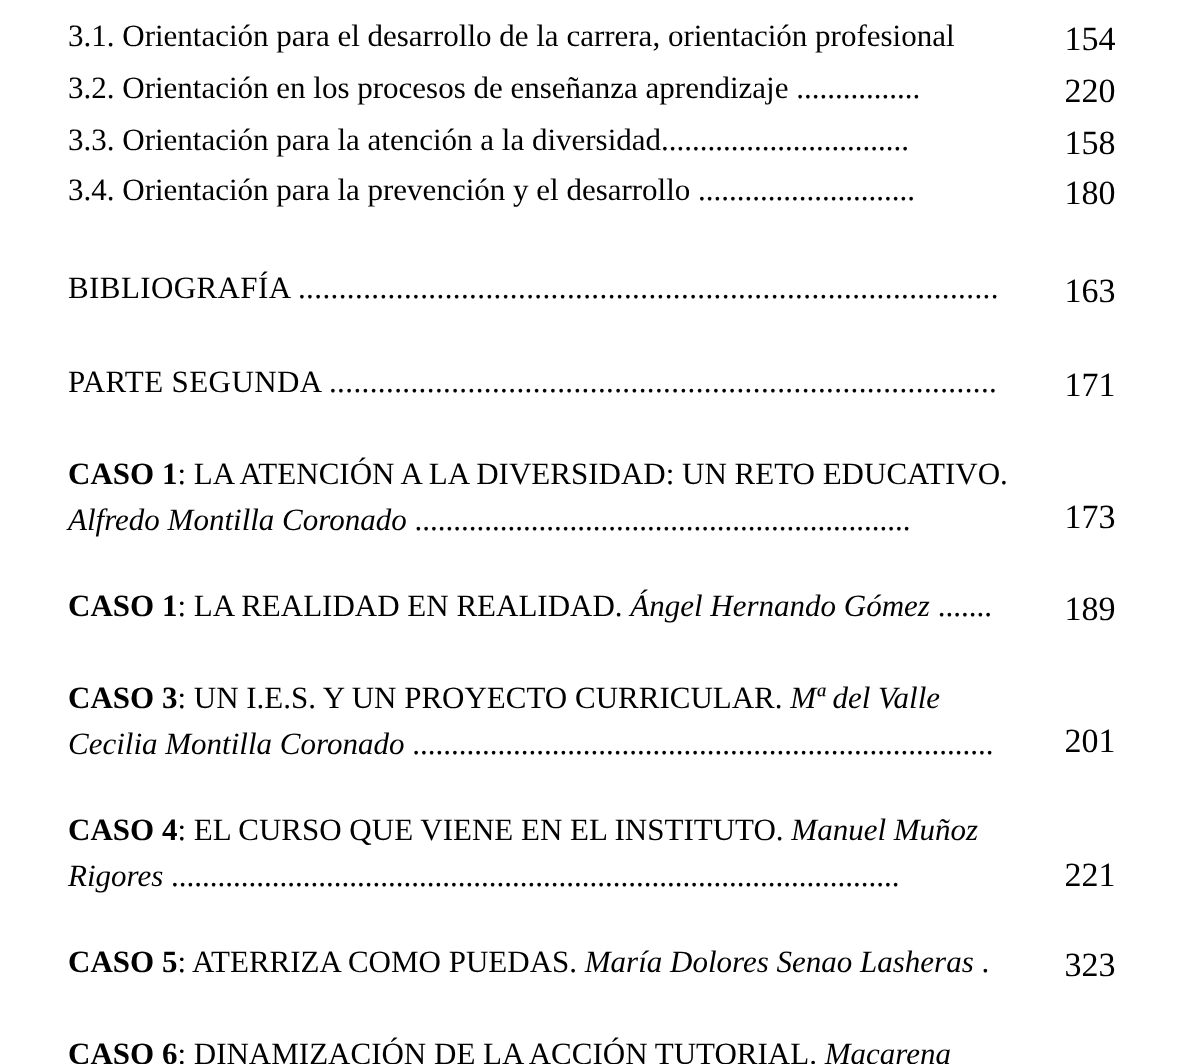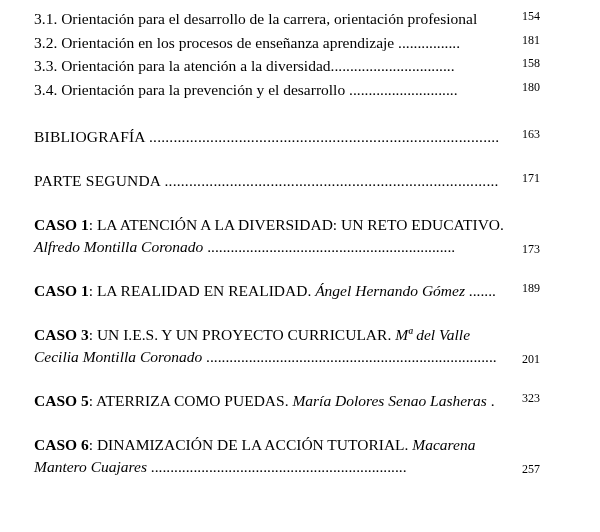--- a/index.html
+++ b/index.html
@@ -35,23 +35,23 @@
   .entry-text {
     flex: 1 1 auto;
     min-width: 0;
     font-size: 15.5px;
     line-height: 1.46;
     text-align: left;
   }
   .entry-page {
     flex: 0 0 auto;
     width: 46px;
-    text-align: left;
+    text-align: center;
     padding-left: 12px;
-    font-size: 12px;
+    font-size: 17px;
     line-height: 1.46;
     white-space: nowrap;
   }
   .italic {
     font-style: italic;
   }
   .sp-sub { margin-top: 1px; }
   .gap-lg { margin-top: 24px; }
   .gap-md { margin-top: 22px; }
   .gap-case { margin-top: 21px; }
@@ -73,21 +73,21 @@
 <div class="page">
   <div class="toc">
 
     <div class="entry">
       <div class="entry-text">3.1. Orientación para el desarrollo de la carrera, orientación profesional</div>
       <div class="entry-page">154</div>
     </div>
 
     <div class="entry sp-sub">
       <div class="entry-text">3.2. Orientación en los procesos de enseñanza aprendizaje ................</div>
-      <div class="entry-page">181</div>
+      <div class="entry-page">220</div>
     </div>
 
     <div class="entry sp-sub">
       <div class="entry-text">3.3. Orientación para la atención a la diversidad................................</div>
       <div class="entry-page">158</div>
     </div>
 
     <div class="entry sp-sub">
       <div class="entry-text">3.4. Orientación para la prevención y el desarrollo ............................</div>
       <div class="entry-page">180</div>
@@ -111,20 +111,24 @@
     <div class="entry gap-case">
       <div class="entry-text"><span class="case-label">CASO 1</span><span>: LA REALIDAD EN REALIDAD. </span><span class="italic">Ángel Hernando Gómez</span><span> .......</span></div>
       <div class="entry-page">189</div>
     </div>
 
     <div class="entry gap-case two-line">
       <div class="entry-text"><span class="case-label">CASO 3</span><span>: UN I.E.S. Y UN PROYECTO CURRICULAR. </span><span class="italic">Mª del Valle Cecilia Montilla Coronado</span><span> ...........................................................................</span></div>
       <div class="entry-page">201</div>
     </div>
 
+    <div class="entry gap-case two-line">
+      <div class="entry-text"><span class="case-label">CASO 4</span><span>: EL CURSO QUE VIENE EN EL INSTITUTO. </span><span class="italic">Manuel Muñoz Rigores</span><span> ..............................................................................................</span></div>
+      <div class="entry-page">221</div>
+    </div>
 
     <div class="entry gap-case">
       <div class="entry-text"><span class="case-label">CASO 5</span><span>: ATERRIZA COMO PUEDAS. </span><span class="italic">María Dolores Senao Lasheras</span><span> .</span></div>
       <div class="entry-page">323</div>
     </div>
 
     <div class="entry gap-case two-line">
       <div class="entry-text"><span class="case-label">CASO 6</span><span>: DINAMIZACIÓN DE LA ACCIÓN TUTORIAL. </span><span class="italic">Macarena Mantero Cuajares</span><span> ..................................................................</span></div>
       <div class="entry-page">257</div>
     </div>

